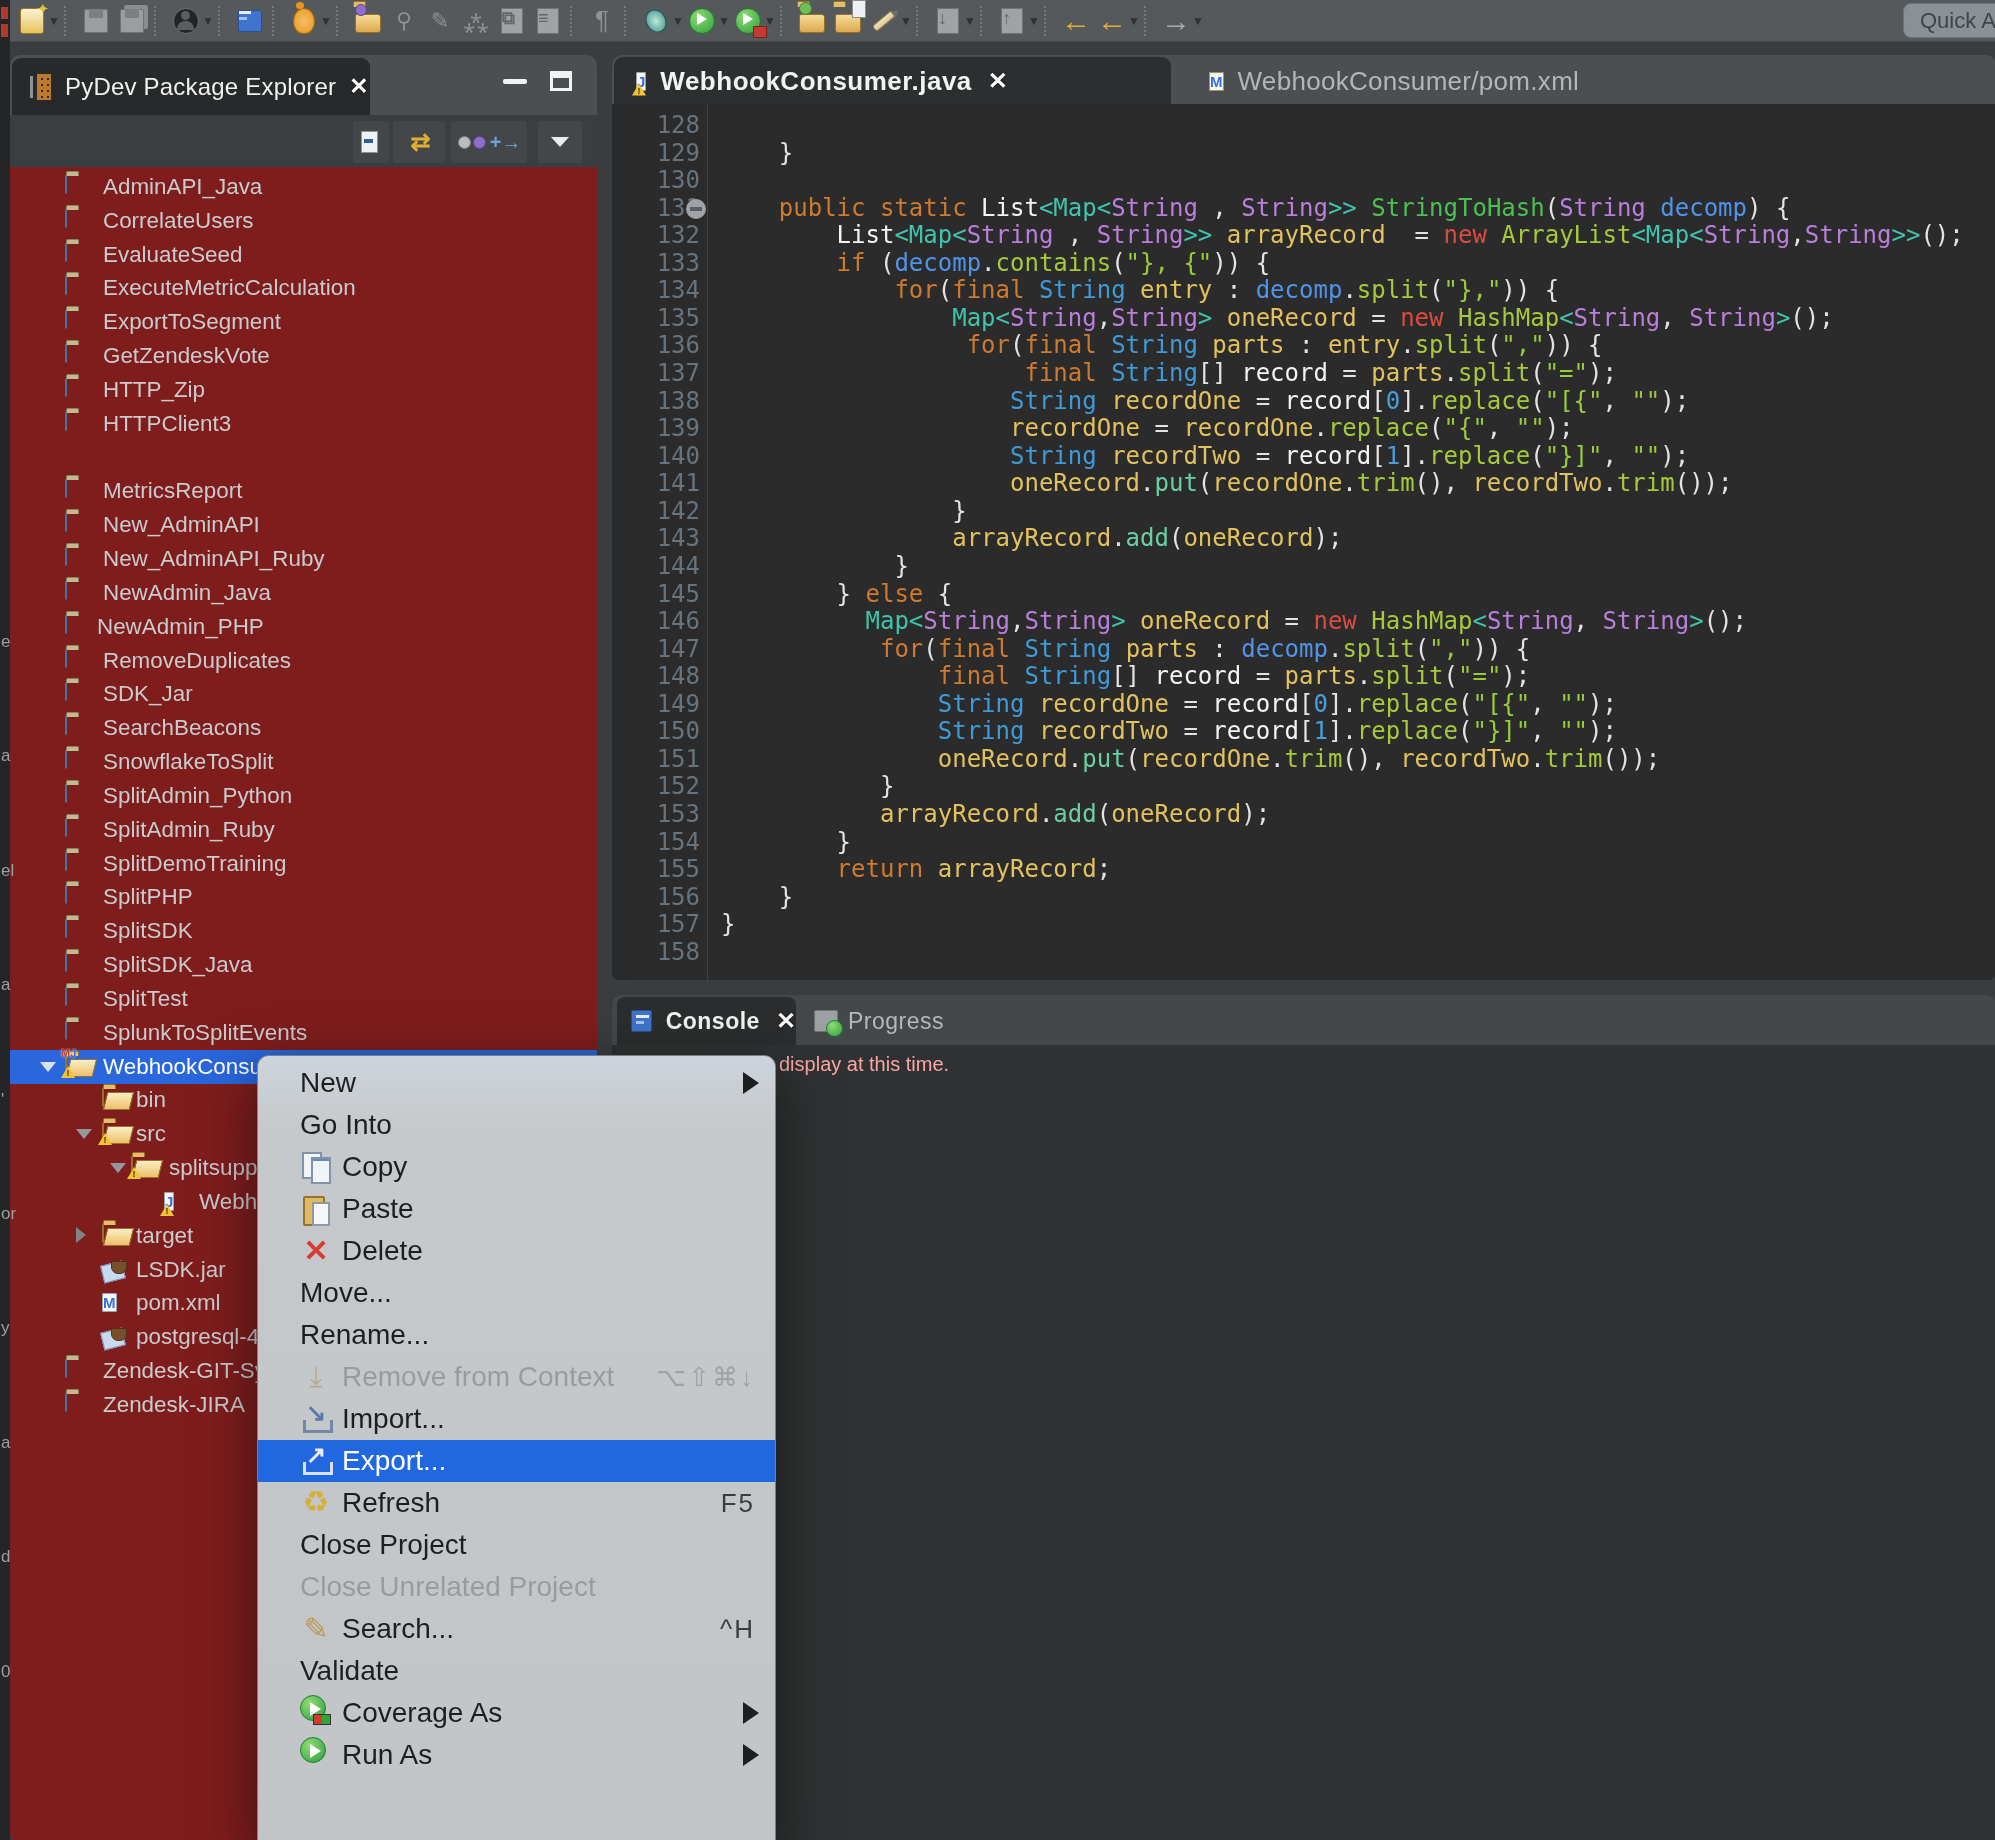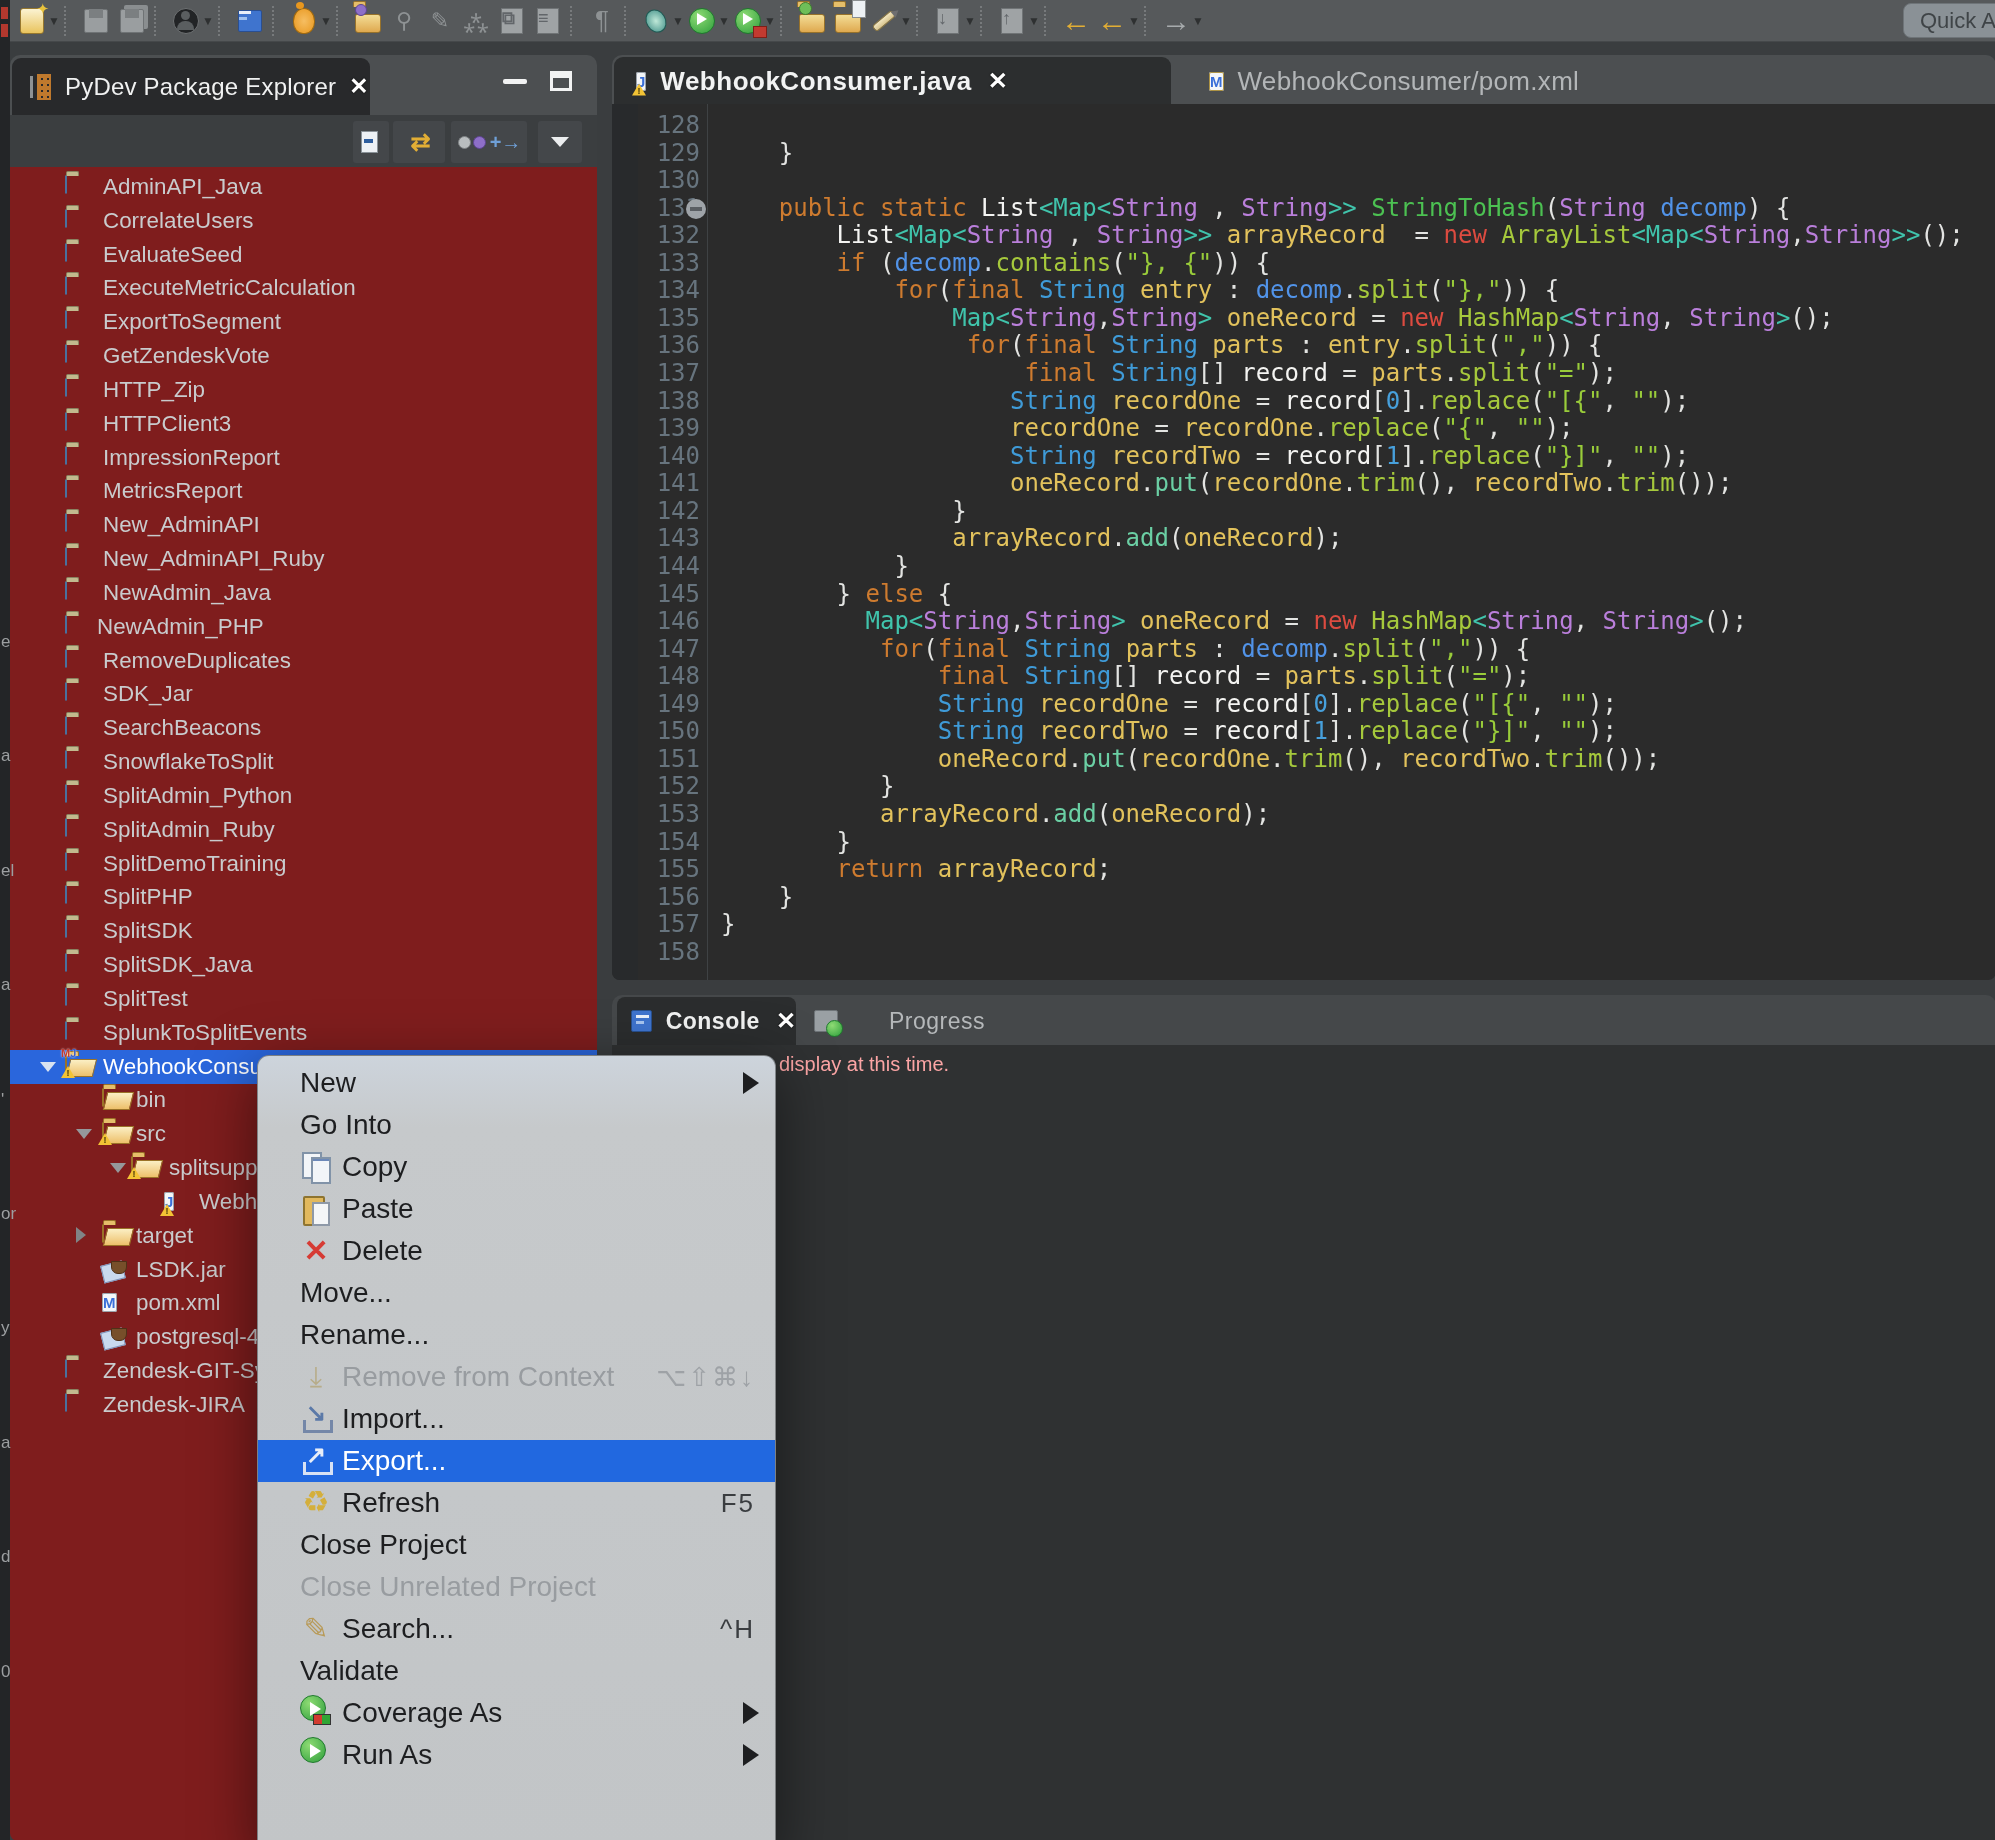--- a/index.html
+++ b/index.html
@@ -158,21 +158,21 @@
   .t-pl { color:#E3E4E2; } .t-white { color:#F4F4F2; } .t-kw { color:#CE7B2F; } .t-new { color:#DC4B40; }
   .t-teal { color:#40C4AC; } .t-purple { color:#BA7FDB; } .t-tblue { color:#3F9BD8; } .t-lime { color:#A6C93C; }
   .t-mint { color:#6BCFA4; } .t-mgreen { color:#4CC152; } .t-yell { color:#E2C25C; } .t-vblue { color:#5193E8; }
   .t-num { color:#47A0DC; } .t-str { color:#99CC3A; }
 
   
   #con-tabstrip { left:612px; top:995px; width:1384px; height:50px; background:#45484A; border-radius:10px 10px 0 0; }
   #con-tab { position:absolute; left:5px; top:2px; width:179px; height:48px; background:#2B2D2E;
      border-radius:8px 8px 0 0; display:flex; align-items:center; }
   #con-tab .tab-label { font-size:23px; }
-  #tab-progress { position:absolute; left:194px; top:2px; height:48px; display:flex; align-items:center;gap:41px; }
+  #tab-progress { position:absolute; left:194px; top:2px; height:48px; display:flex; align-items:center; }
   #tab-progress .tab-label { color:#B5B8BA; font-size:23px; font-weight:normal; }
   .ic-console-sm { width:24px; height:22px; background:#3F74CE; border:1px solid #28508E; border-radius:2px;
      position:relative; margin-left:14px; }
   .ic-console-sm::before { content:""; position:absolute; left:4px; top:4px; width:13px; height:3px; background:#EAF0FA; }
   .ic-console-sm::after { content:""; position:absolute; left:4px; top:10px; width:8px; height:3px; background:#A9C6F0; }
   .ic-progress { width:24px; height:22px; background:#9AA0A4; border:1px solid #6E7478; border-radius:2px;
      position:relative; margin-left:8px; }
   .ic-progress::after { content:""; position:absolute; right:-6px; bottom:-6px; width:15px; height:15px;
      border-radius:50%; background:radial-gradient(circle at 35% 30%,#8EDB74,#2E9E3C); border:1px solid #1E7A2C; }
   #console-body { left:612px; top:1045px; width:1384px; height:796px; background:#2F3132; }
@@ -399,24 +399,20 @@
           <span class="ticon" style="left: 55px; top: 6px;"><span class="fold-blue"></span></span>
           <span class="tlabel" style="position: absolute; left: 93px;">GetZendeskVote</span>
         </span>
         <span class="trow" style="top: 206px;">
           <span class="ticon" style="left: 55px; top: 6px;"><span class="fold-blue"></span></span>
           <span class="tlabel" style="position: absolute; left: 93px;">HTTP_Zip</span>
         </span>
         <span class="trow" style="top: 240px;">
           <span class="ticon" style="left: 55px; top: 6px;"><span class="fold-blue"></span></span>
           <span class="tlabel" style="position: absolute; left: 93px;">HTTPClient3</span>
-        </span>
-        <span class="trow" style="top: 274px;">
-          <span class="ticon" style="left: 55px; top: 6px;"><span class="fold-blue"></span></span>
-          <span class="tlabel" style="position: absolute; left: 93px;">ImpressionReport</span>
         </span>
         <span class="trow" style="top: 307px;">
           <span class="ticon" style="left: 55px; top: 6px;"><span class="fold-blue"></span></span>
           <span class="tlabel" style="position: absolute; left: 93px;">MetricsReport</span>
         </span>
         <span class="trow" style="top: 341px;">
           <span class="ticon" style="left: 55px; top: 6px;"><span class="fold-blue"></span></span>
           <span class="tlabel" style="position: absolute; left: 93px;">New_AdminAPI</span>
         </span>
         <span class="trow" style="top: 375px;">

